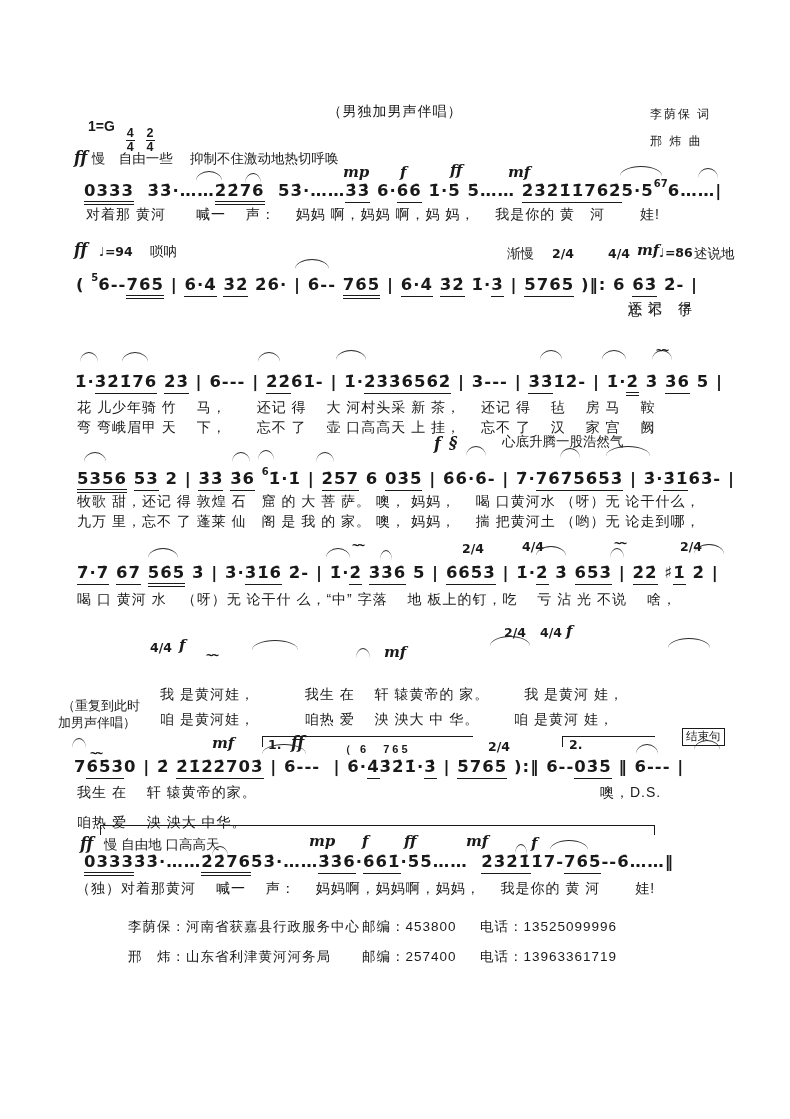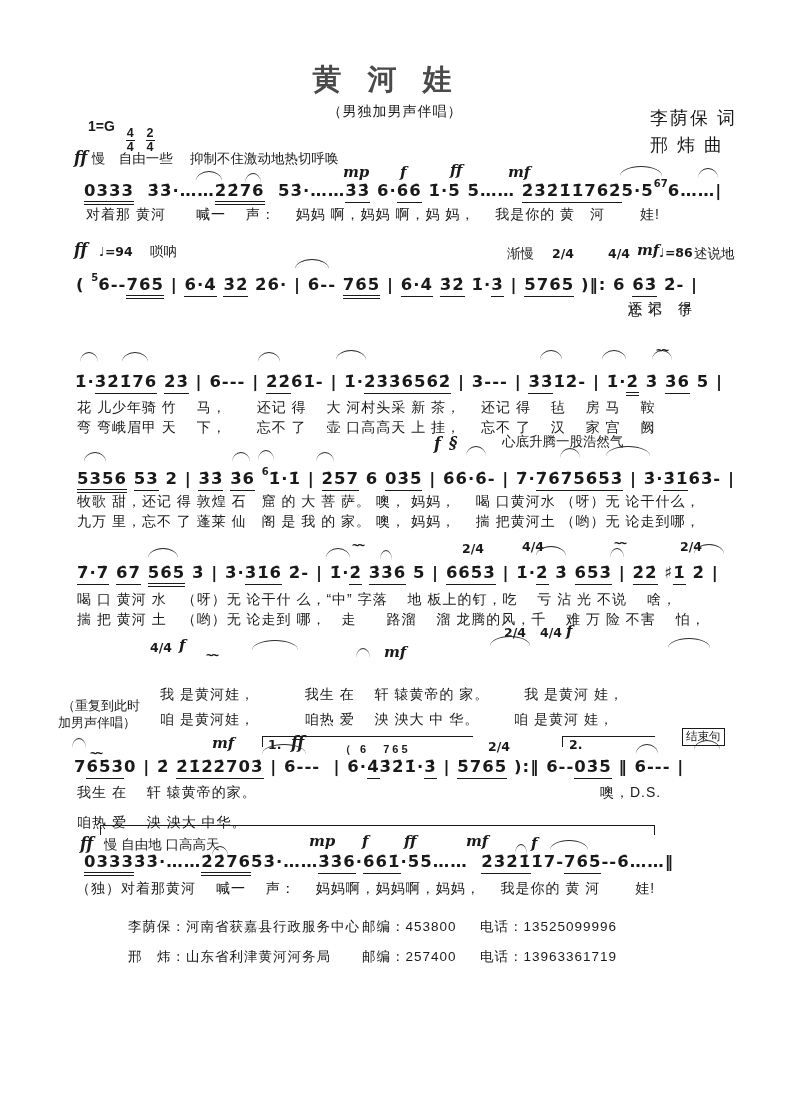--- a/index.html
+++ b/index.html
@@ -2,21 +2,21 @@
 <html><head>
 <meta charset="utf-8">
 <style>
   html,body{margin:0;padding:0;background:#e8e8e8}
   #page{position:relative;width:790px;height:1119px;background:#ffffff;margin:0 auto;
         font-family:"Liberation Sans",sans-serif;color:#1a1a1a;overflow:hidden}
   .abs{position:absolute}
   .title{width:100%;text-align:center;font-family:"DejaVu Serif",serif;font-size:29px;
          letter-spacing:26px;color:#4a4a4a;font-weight:bold}
   .subtitle{width:100%;text-align:center;font-size:14px;letter-spacing:1px}
-  .credit{font-size:18px;letter-spacing:2px}
+  .credit{font-size:12px;letter-spacing:2px}
   .keyrow{font-size:14px;font-weight:bold}
   .frac{display:inline-flex;flex-direction:column;align-items:center;font-size:12.5px;
         font-weight:bold;line-height:1.05;vertical-align:-6px;margin-left:7px}
   .frac .fnum{border-bottom:1.2px solid #1a1a1a;padding:0 1px}
   .dyn{font-family:"DejaVu Serif",serif;font-style:italic;font-weight:bold;font-size:15px}
   .dyn.big{font-size:16px}
   .cjk{font-size:13.5px}
   .time{font-size:12.5px;font-weight:bold;font-family:"DejaVu Sans",sans-serif}
   .notes{font-family:"DejaVu Sans",sans-serif;font-size:16.5px;font-weight:bold;
          letter-spacing:1px;white-space:pre;line-height:1.2}
@@ -33,21 +33,20 @@
   .bracket-big{position:absolute;border:1.4px solid #1a1a1a;border-bottom:none;height:9px}
   .endbox{position:absolute;border:1px solid #1a1a1a;font-size:11.5px;padding:0 3px;line-height:1.35}
   .smallcue{font-size:11px;font-weight:bold;letter-spacing:3px}
   .footer{font-size:13.5px;letter-spacing:1px}
 </style>
 </head>
 <body>
 
 <div id="page">
 
-  <div class="abs title" style="top:60px;left:0">黄河娃</div>
   <div class="abs subtitle" style="top:103px;left:0">（男独加男声伴唱）</div>
   <div class="abs credit" style="top:106px;left:650px">李荫保  词</div>
   <div class="abs credit" style="top:133px;left:650px">邢  炜  曲</div>
 
   <div class="abs keyrow" style="top:118px;left:88px">
     <span>1=G</span>
     <span class="frac">
         <span class="fnum">4</span>
         <span>4</span>
       </span>
@@ -120,21 +119,20 @@
   <i class="arc" style="top:548px;left:148px;width:30px"></i>
   <i class="arc" style="top:548px;left:326px;width:24px"></i>
   <i class="arc" style="top:550px;left:380px;width:12px"></i>
   <i class="arc" style="top:546px;left:536px;width:30px"></i>
   <i class="arc" style="top:548px;left:610px;width:14px"></i>
   <i class="arc" style="top:544px;left:694px;width:30px"></i>
   <span class="abs trill" style="top:538px;left:352px">~~</span>
   <span class="abs trill" style="top:536px;left:614px">~~</span>
   <div class="abs notes" style="top:563px;left:77px"><span class="seg u1">7̇·7̇</span><span class="seg"> </span><span class="seg u1">6̇7̇</span><span class="seg"> </span><span class="seg u2">5̇6̇5̇</span><span class="seg"> 3̇ | 3̇·</span><span class="seg u1">3̇1̇6̇</span><span class="seg"> 2̇- | 1̇·</span><span class="seg u1">2̇</span><span class="seg"> </span><span class="seg u1">3̇3̇6̇</span><span class="seg"> 5 | </span><span class="seg u1">6̇6̇</span><span class="seg u1">5̇3̇</span><span class="seg"> | 1̇·</span><span class="seg u1">2̇</span><span class="seg"> 3̇ </span><span class="seg u1">6̇5̇3̇</span><span class="seg"> | </span><span class="seg u1">2̇2̇</span><span class="seg"> ♯</span><span class="seg u1">1̇</span><span class="seg"> 2̇ |</span></div>
   <div class="abs lyr" style="top:591px;left:77px">喝 口 黄河 水　（呀）无 论干什 么，“中” 字落　 地 板上的钉，吃　 亏 沾 光 不说　 啥，</div>
-  <div class="abs lyr" style="top:611px;left:77px">揣 把 黄河 土　（哟）无 论走到 哪，　走　　路溜　 溜 龙腾的风，千　 难 万 险 不害　 怕，</div>
 
   <span class="abs time" style="top:640px;left:150px">4/4</span>
   <span class="abs dyn" style="top:636px;left:179px">f</span>
   <span class="abs dyn" style="top:643px;left:384px">mf</span>
   <span class="abs time" style="top:625px;left:504px">2/4</span>
   <span class="abs time" style="top:625px;left:540px">4/4</span>
   <span class="abs dyn" style="top:622px;left:566px">f</span>
   <i class="arc" style="top:640px;left:252px;width:46px"></i>
   <i class="arc" style="top:648px;left:356px;width:14px"></i>
   <i class="arc" style="top:636px;left:490px;width:40px"></i>

